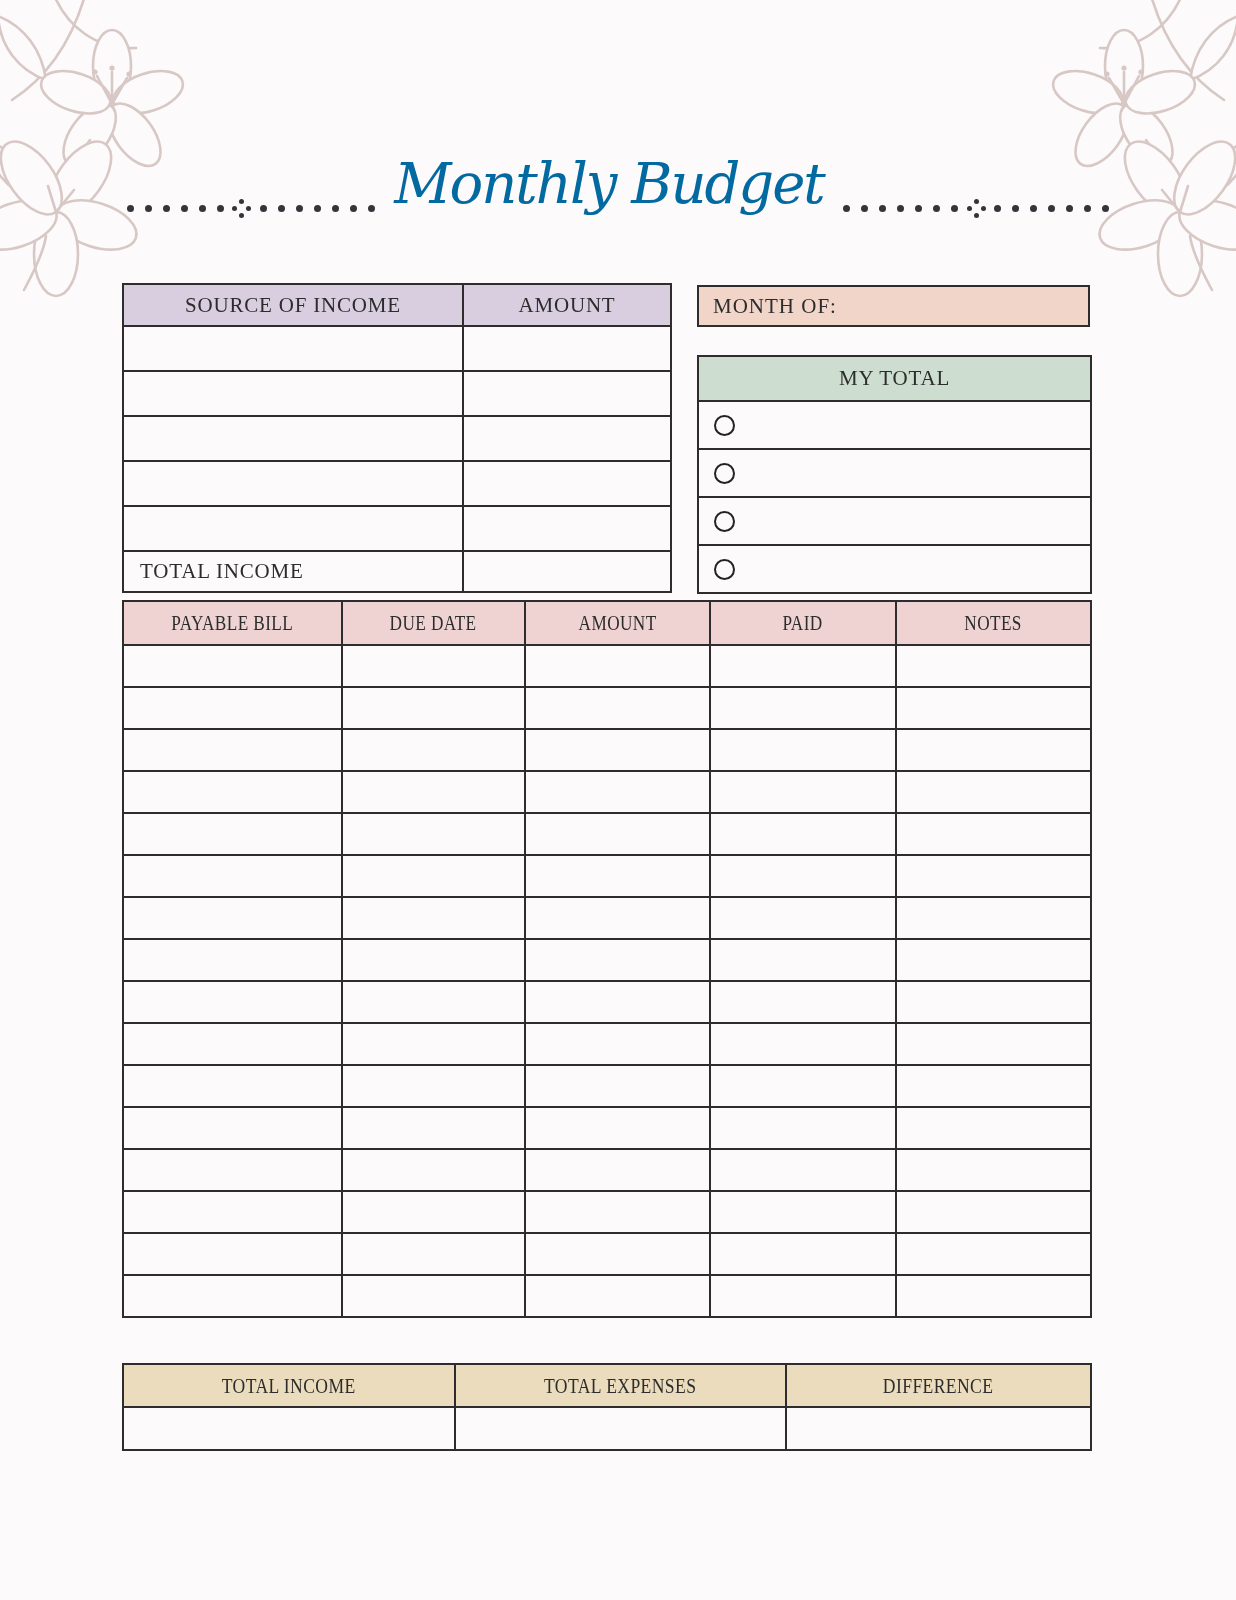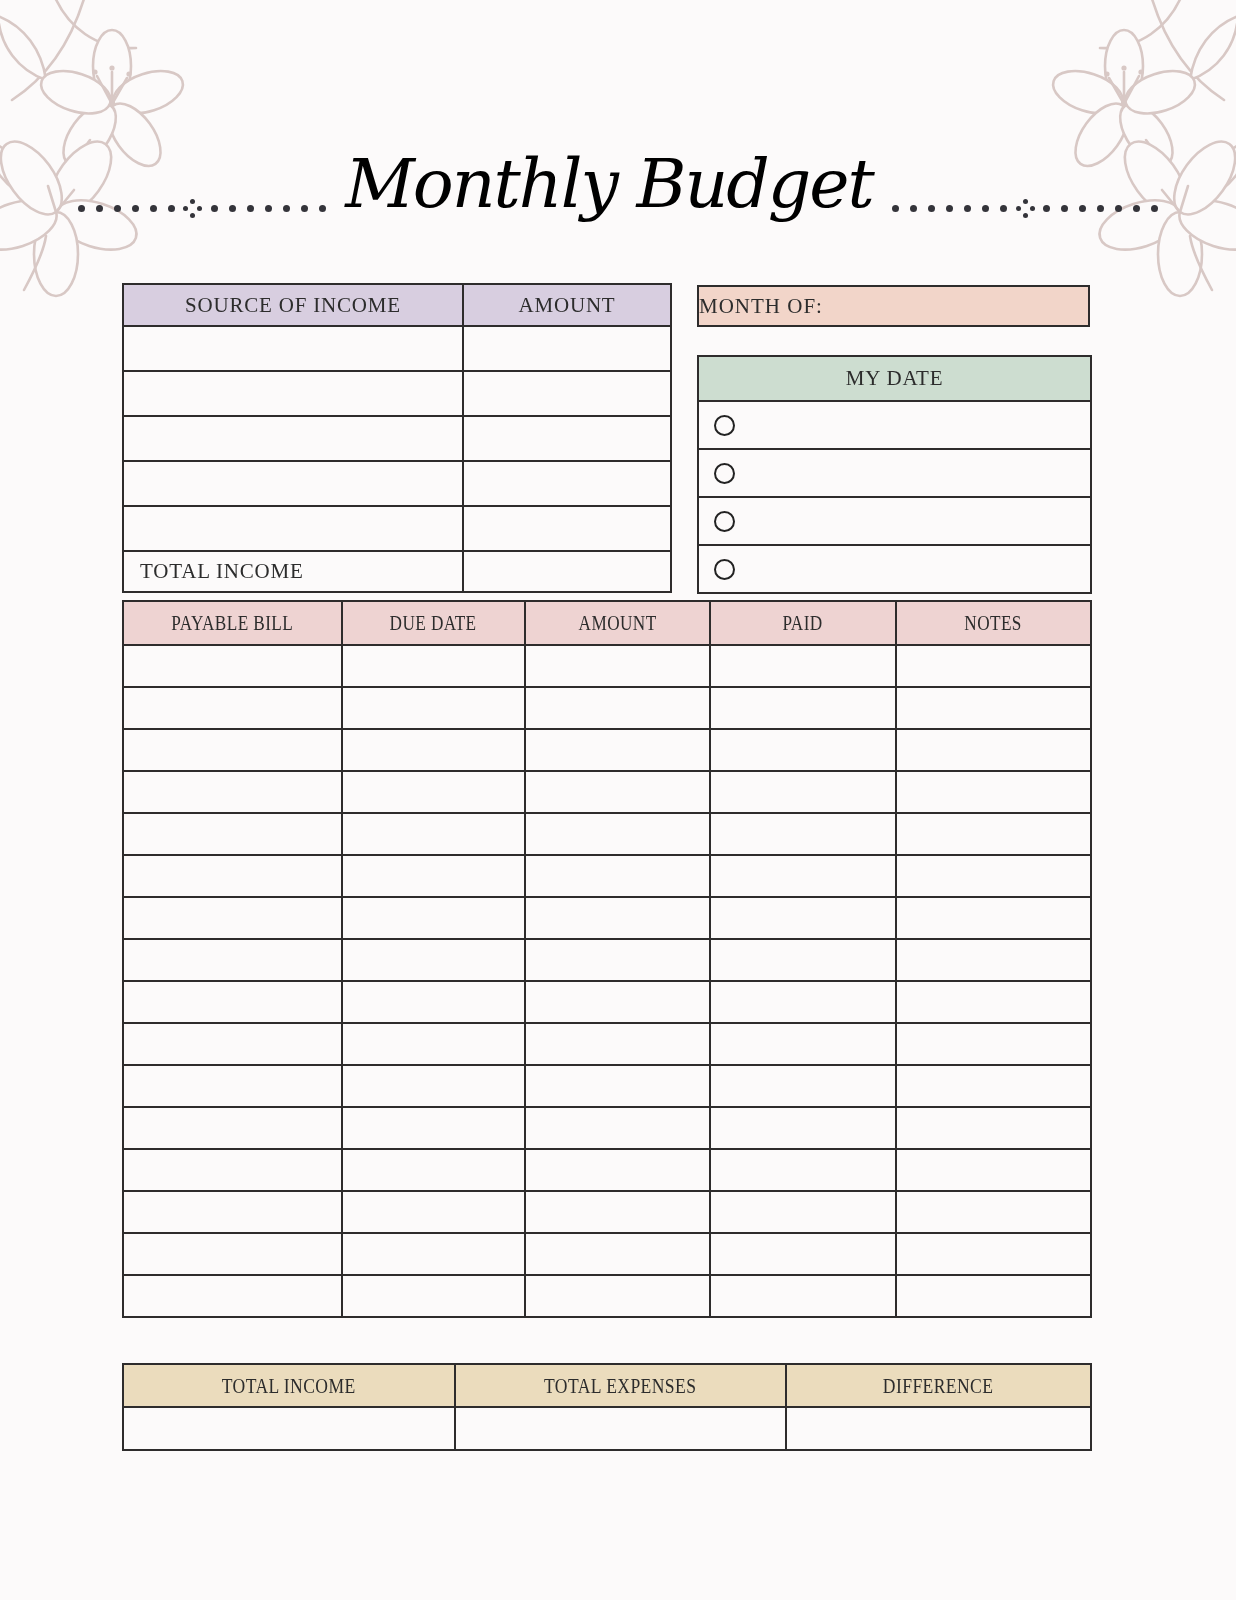--- a/index.html
+++ b/index.html
@@ -29,21 +29,21 @@
   .floral.left{left:-6px;}
   .floral.right{right:-6px;transform:scaleX(-1);}
   
   .title-row{
     position:absolute;top:108px;left:0;right:0;height:152px;
     display:flex;align-items:center;justify-content:center;gap:14px;
   }
   .page-title{
     font-family:"DejaVu Serif","Liberation Serif",serif;
     font-style:italic;font-weight:400;
-    font-size:68px;letter-spacing:-2px;color:#000000;
+    font-size:56px;letter-spacing:-2px;color:#0369a1;
     white-space:nowrap;line-height:1;
   }
   .ornament{display:flex;align-items:center;transform:translateY(24px);}
   .ornament .dot{width:7px;height:7px;border-radius:50%;background:#34343a;margin:0 5.5px;}
   .ornament .cluster{
     width:5px;height:5px;border-radius:50%;margin:0 10px;background:transparent;
     box-shadow:7px 0 0 #34343a,-7px 0 0 #34343a,0 7px 0 #34343a,0 -7px 0 #34343a;
   }
   
   table{border-collapse:collapse;table-layout:fixed;position:absolute;background:transparent;}
@@ -54,21 +54,21 @@
   .income-table th{background:var(--header-lavender);height:42px;}
   .income-table td{height:45px;}
   .income-table tr.total-row td{height:41px;}
   .income-table td.total-label{
     text-align:left;padding-left:16px;font-size:21px;letter-spacing:.8px;
   }
   
   .month-bar{
     position:absolute;left:697px;top:285px;width:393px;height:42px;
     background:var(--header-peach);border:2px solid var(--table-border);
-    display:flex;align-items:center;
+    display:flex;align-items:center;padding-left:14px;
     font-size:21px;letter-spacing:1px;
   }
   
   .goals-table{left:697px;top:355px;width:393px;}
   .goals-table th{background:var(--header-green);height:45px;}
   .goals-table td{height:48px;text-align:left;vertical-align:middle;}
   .goal-circle{
     display:inline-block;width:21px;height:21px;border-radius:50%;
     border:2px solid #222;margin-left:15px;vertical-align:middle;background:transparent;
   }
@@ -233,21 +233,21 @@
   <div class="month-bar">
     <span>MONTH OF:</span>
   </div>
 
   <table class="goals-table">
     <colgroup>
         <col style="width:393px">
       </colgroup>
     <thead>
       <tr>
-          <th>MY DATE</th>
+          <th>MY TOTAL</th>
         </tr>
     </thead>
     <tbody>
       <tr>
           <td><span class="goal-circle"></span></td>
         </tr>
       <tr>
           <td><span class="goal-circle"></span></td>
         </tr>
       <tr>

